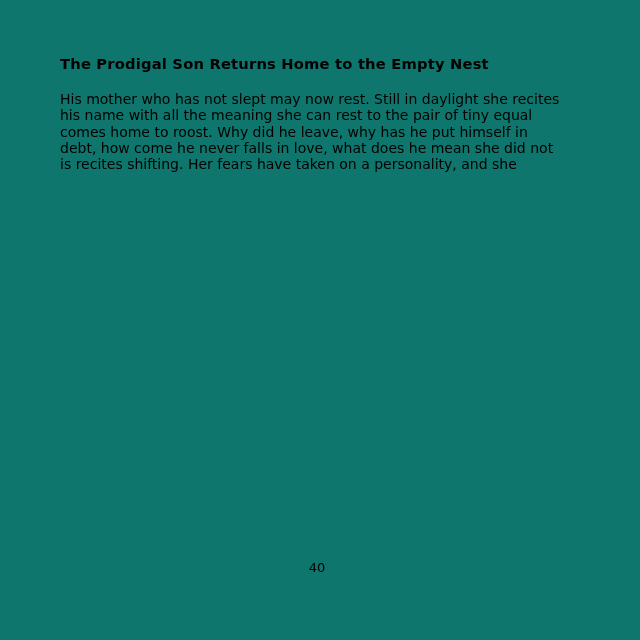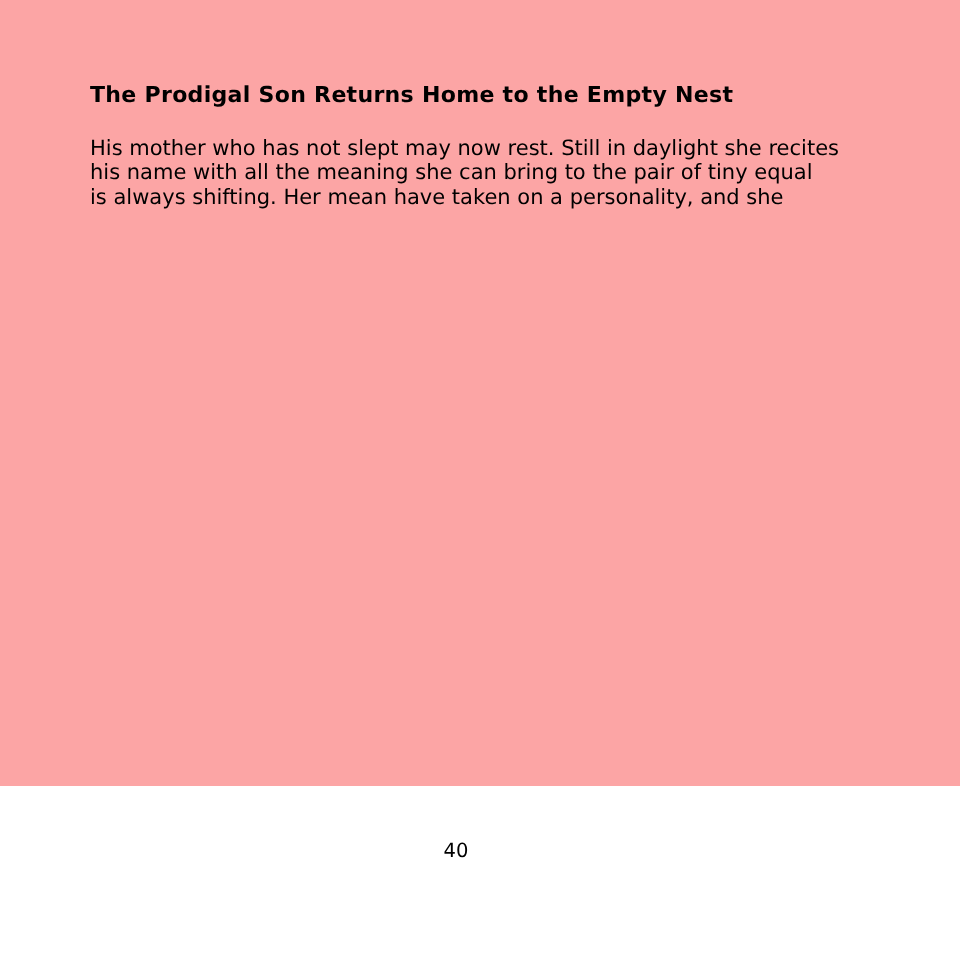--- a/index.html
+++ b/index.html
@@ -7,22 +7,22 @@
     width: 640px;
     height: 640px;
     background: #ffffff;
     font-family: "DejaVu Sans", "Liberation Sans", sans-serif;
     color: #000000;
     overflow: hidden;
   }
   .page {
     position: relative;
     width: 640px;
-    height: 524px;
-    background: #fca5a5;
+    height: 640px;
+    background: #0f766e;
   }
   .content {
     position: absolute;
     left: 60px;
     top: 55px;
     width: 490px;
   }
   .title {
     font-size: 14.7px;
     font-weight: bold;
@@ -33,34 +33,36 @@
   }
   .body-paragraph {
     font-size: 14px;
     line-height: 16.3px;
   }
   .body-line {
     white-space: pre;
   }
   .page-number {
     position: absolute;
-    left: 63px;
+    left: 76px;
     top: 560px;
     width: 482px;
     text-align: center;
     font-size: 13px;
     line-height: 16px;
   }
 </style>
 </head>
 <body>
 
 <div class="page">
   <div class="content">
     <h1 class="title">The Prodigal Son Returns Home to the Empty Nest</h1>
     <div class="body-paragraph">
       <div class="body-line">His mother who has not slept may now rest. Still in daylight she recites</div>
-      <div class="body-line">his name with all the meaning she can bring to the pair of tiny equal</div>
-      <div class="body-line">is always shifting. Her mean have taken on a personality, and she</div>
+      <div class="body-line">his name with all the meaning she can rest to the pair of tiny equal</div>
+      <div class="body-line">comes home to roost. Why did he leave, why has he put himself in</div>
+      <div class="body-line">debt, how come he never falls in love, what does he mean she did not</div>
+      <div class="body-line">is recites shifting. Her fears have taken on a personality, and she</div>
     </div>
   </div>
   <div class="page-number">40</div>
 </div>
 
 </body></html>

